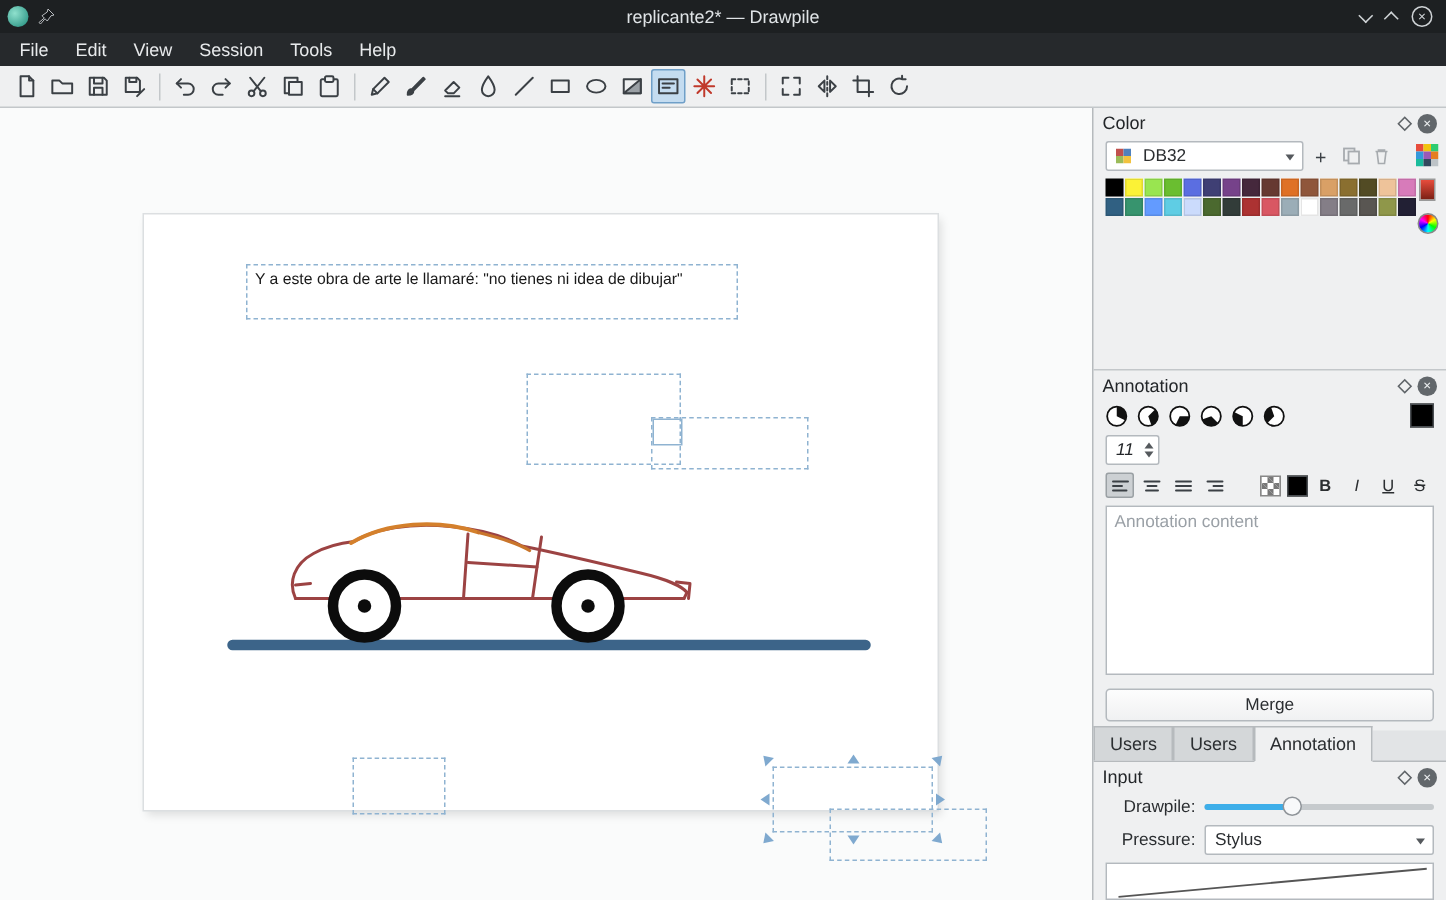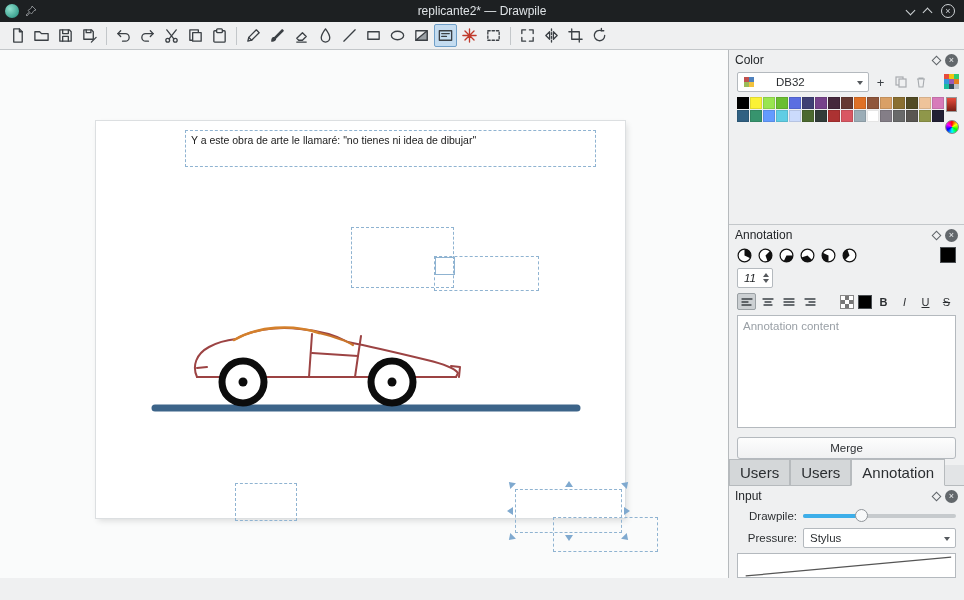--- a/index.html
+++ b/index.html
@@ -46,21 +46,21 @@
 
 .dock{width:236px;background:#eff0f1;border-left:1px solid #b6babd;display:flex;flex-direction:column;font-size:11.5px;}
 .phead{display:flex;align-items:center;padding:3px 6px;gap:5px;}
 .phead .ptitle{flex:1;font-size:12px;}
 .dmini{display:flex;gap:5px;align-items:center;}
 .diamond{width:7px;height:7px;border:1.2px solid #5f6468;transform:rotate(45deg);display:inline-block;}
 .pclose{width:13px;height:13px;background:#62676b;border-radius:50%;color:#eef0f1;font-size:9px;display:flex;align-items:center;justify-content:center;line-height:1;}
 .panel-color{height:174px;position:relative;}
 .ccontent{padding:2px 30px 0 8px;position:relative;}
 .crow{display:flex;align-items:center;gap:3px;}
-.combo{background:#fff;border:1px solid #b4b9be;border-radius:2px;height:20px;display:flex;align-items:center;gap:22px;padding:0 16px 0 6px;position:relative;font-size:11.5px;color:#2b2e31;}
+.combo{background:#fff;border:1px solid #b4b9be;border-radius:2px;height:20px;display:flex;align-items:center;gap:8px;padding:0 16px 0 6px;position:relative;font-size:11.5px;color:#2b2e31;}
 .combo .arrow{position:absolute;right:5px;top:8px;width:0;height:0;border-left:3.5px solid transparent;border-right:3.5px solid transparent;border-top:4.5px solid #55595d;}
 .combo.palette{width:132px;}
 .mbtn{width:17px;height:17px;border:none;background:transparent;display:flex;align-items:center;justify-content:center;color:#3b4045;font-size:13px;padding:0;}
 .mbtn.dis{color:#a7abaf;}
 .swatches{margin-top:5px;display:grid;grid-template-columns:repeat(16,12px);grid-auto-rows:12px;gap:1px;}
 .swatch{display:block;box-shadow:inset 0 0 0 1px rgba(0,0,0,.10);}
 .cstrip{position:absolute;right:5px;top:4px;display:flex;flex-direction:column;gap:8px;align-items:center;}
 .rgbbar{width:11px;height:15px;background:linear-gradient(#e74c3c,#7a1f14);border:1px solid #999;display:inline-block;}
 .wheel{width:14px;height:14px;border-radius:50%;background:#d66;background:conic-gradient(#f00,#ff0,#0f0,#0ff,#00f,#f0f,#f00);border:1px solid #888;display:inline-block;}
 .sep{height:1px;background:#c3c7ca;}
@@ -84,21 +84,21 @@
 .fbtn.u{text-decoration:underline;}
 .fbtn.s{text-decoration:line-through;}
 .checker{width:14px;height:14px;border:1px solid #888;display:inline-block;background-image:linear-gradient(45deg,#777 25%,transparent 25%,transparent 75%,#777 75%),linear-gradient(45deg,#777 25%,#fff 25%,#fff 75%,#777 75%);background-size:8px 8px;background-position:0 0,4px 4px;}
 .blacksq.small{width:14px;height:14px;margin-left:2px;}
 .spacer{flex:1;}
 .atext{flex:1;resize:none;border:1px solid #b4b9be;background:#fff;font-family:"Liberation Sans",sans-serif;font-size:11.5px;padding:4px 5px;color:#2b2e31;}
 .atext::placeholder{color:#9aa0a6;}
 .abtns{display:flex;gap:8px;padding:4px 0 6px;}
 .btn{flex:1;height:22px;background:linear-gradient(#fdfdfd,#f0f1f2);border:1px solid #b4b9be;border-radius:3px;font-size:11.5px;color:#2b2e31;font-family:inherit;}
 .tabsbar{height:21px;display:flex;align-items:flex-end;background:#e2e4e6;border-bottom:1px solid #b6babd;}
-.tab{padding:4px 10px;background:#d4d7d9;border:1px solid #b6babd;border-bottom:none;font-size:15px;color:#2b2e31;}
+.tab{padding:4px 10px;background:#d4d7d9;border:1px solid #b6babd;border-bottom:none;font-size:12px;color:#2b2e31;}
 .tab.active{background:#eff0f1;margin-bottom:-1px;border-bottom:1px solid #eff0f1;}
 .tabfill{flex:1;height:100%;}
 .panel-input{flex:1;display:flex;flex-direction:column;}
 .irow{display:flex;align-items:center;padding:2px 8px;gap:6px;}
 .ilabel{width:60px;text-align:right;color:#2b2e31;}
 .slider{flex:1;position:relative;height:16px;}
 .track{position:absolute;left:0;right:0;top:6px;height:4px;background:#c6cacd;border-radius:2px;}
 .fill{height:100%;background:#3daee9;border-radius:2px;width:38%;}
 .thumb{position:absolute;top:1px;left:calc(38% - 6px);width:13px;height:13px;border-radius:50%;background:#f8f9fa;border:1px solid #8f9499;}
 .combo.pressure{flex:1;}
@@ -118,20 +118,28 @@
         </svg>
     </div>
     <div class="title">replicante2* — Drawpile</div>
     <div class="tb-right">
       <span class="chev down"></span>
       <span class="chev up"></span>
       <span class="close-btn">×</span>
     </div>
   </div>
 
+  <div class="menubar">
+    <span>File</span>
+    <span>Edit</span>
+    <span>View</span>
+    <span>Session</span>
+    <span>Tools</span>
+    <span>Help</span>
+  </div>
 
   <div class="toolbar">
     <button class="tbtn">
         <svg class="icon" viewBox="0 0 18 18">
           <path d="M5 2h6l3 3v11H5z"></path>
           <path d="M11 2v3h3"></path>
         </svg>
       </button>
     <button class="tbtn">
         <svg class="icon" viewBox="0 0 18 18">
@@ -286,21 +294,21 @@
             <path d="M355 245L364 246L363 256"></path>
           </g>
           <path d="M138 219C162 205 196 203 223 212" stroke="#d4802c" stroke-width="2.6" fill="none" stroke-linecap="round"></path>
           <path d="M223 212C239 216 251 220 257 224" stroke="#c9752b" stroke-width="2.2" fill="none" stroke-linecap="round"></path>
           <circle cx="147" cy="261" r="21" fill="#fff" stroke="#0c0c0c" stroke-width="7"></circle>
           <circle cx="147" cy="261" r="4.5" fill="#0c0c0c"></circle>
           <circle cx="296" cy="261" r="21" fill="#fff" stroke="#0c0c0c" stroke-width="7"></circle>
           <circle cx="296" cy="261" r="4.5" fill="#0c0c0c"></circle>
         </svg>
 
-        <div class="ann" style="left:68px;top:9px;width:411px;height:37px;margin-left:21px;">
+        <div class="ann" style="left:68px;top:33px;width:328px;height:37px;">
           <div class="ann-text">Y a este obra de arte le llamaré: "no tienes ni idea de dibujar"</div>
         </div>
         <div class="ann" style="left:255px;top:106px;width:103px;height:61px;"></div>
         <div class="ann" style="left:338px;top:135px;width:105px;height:35px;"></div>
         <div class="ann solid" style="left:339px;top:136px;width:20px;height:18px;"></div>
         <div class="ann" style="left:139px;top:362px;width:62px;height:38px;"></div>
         <div class="ann" style="left:419px;top:368px;width:107px;height:44px;">
           <span class="handle h-n"></span>
           <span class="handle h-s"></span>
           <span class="handle h-w"></span>

